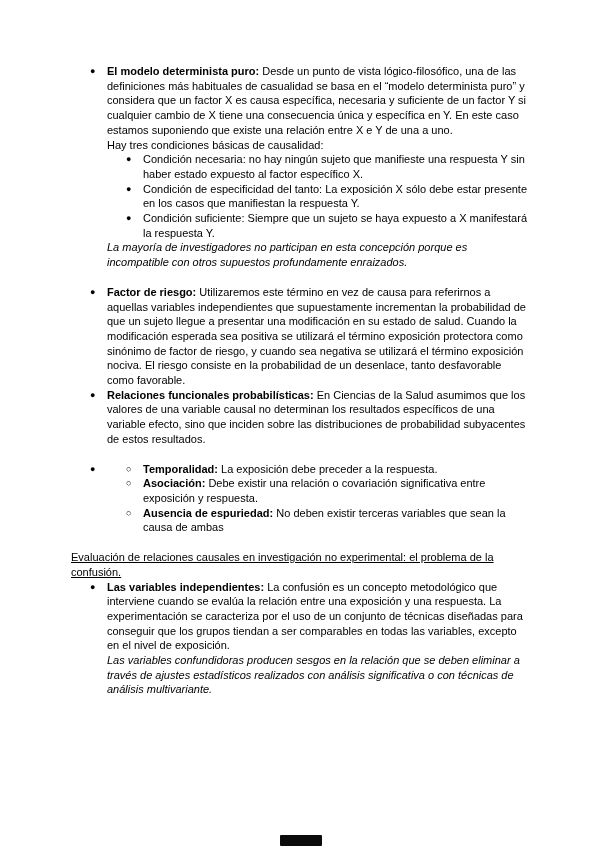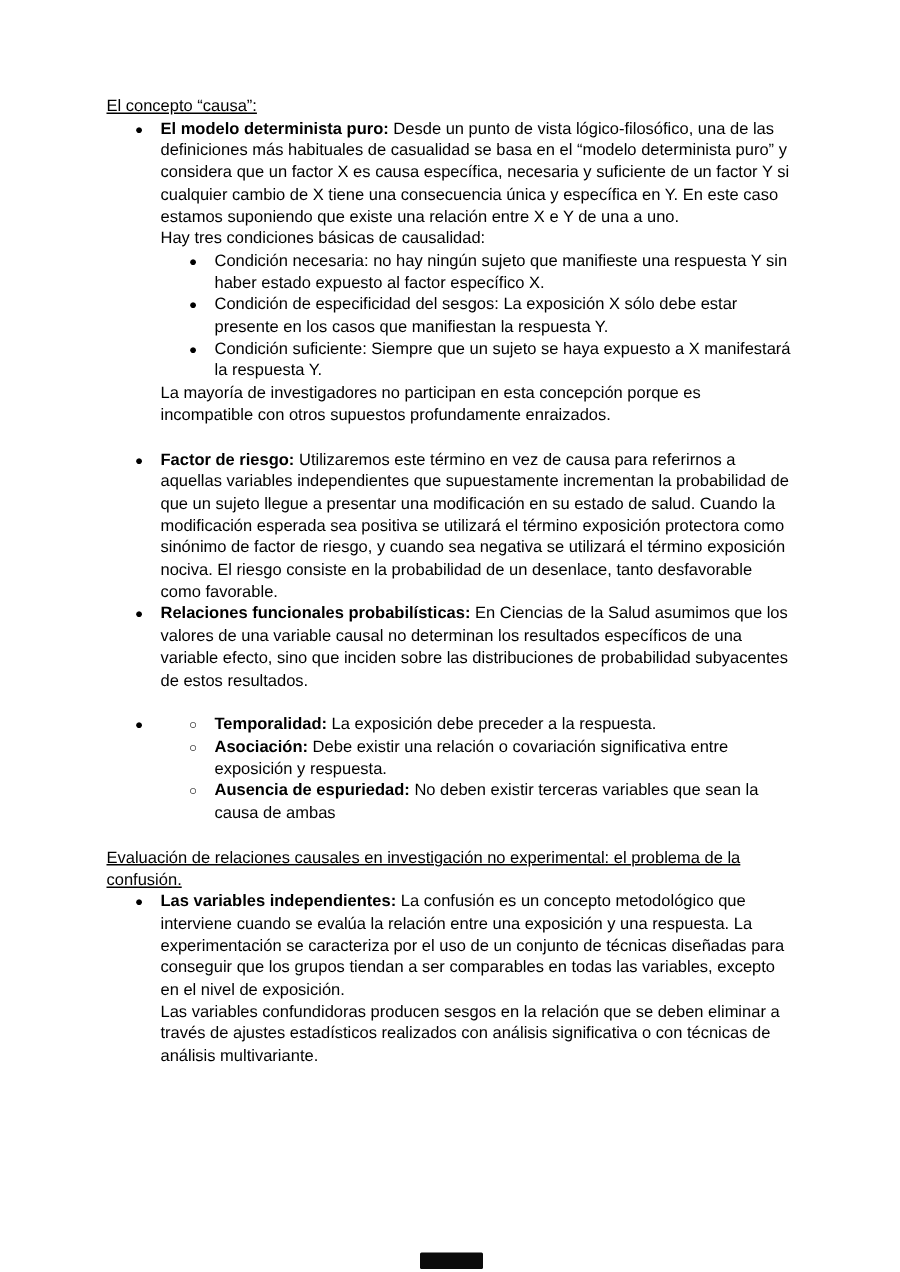--- a/index.html
+++ b/index.html
@@ -8,49 +8,48 @@
     background:#ffffff;color:#000000;
     font-family:"Liberation Sans","DejaVu Sans",sans-serif;
     font-size:11px;line-height:14.7px;
     -webkit-font-smoothing:antialiased;
   }
   .doc{padding:64px 70px 0 71px;}
   .h{text-decoration:underline;}
   .b{font-weight:bold;}
   .u{}
   .li1{position:relative;padding-left:36px;}
-  .li1c{padding-left:36px;}
+  .li1c{padding-left:36px;font-style:italic;}
   .li2{position:relative;padding-left:72px;}
   .mk{position:absolute;left:19px;top:0;font-size:9px;}
   .mk2{position:absolute;left:55px;top:0;font-size:9px;}
   .sp{margin-top:15px;}
   .bar{position:absolute;left:280px;top:835px;width:42px;height:11px;background:#0b0b0b;border-radius:1px;}
 </style>
 </head>
 <body>
 
 <div class="page">
   <div class="doc">
 
-    <div class="h">El concepto “causa”:</div>
 
     <div class="li1">
       <span class="mk">●</span>
       <span class="b">El modelo determinista puro:</span><span> Desde un punto de vista lógico-filosófico, una de las definiciones más habituales de casualidad se basa en el “modelo determinista puro” y considera que un factor X es causa específica, necesaria y suficiente de un factor Y si cualquier cambio de X tiene una consecuencia única y específica en Y. En este caso estamos suponiendo que existe una relación entre X e Y de una a uno.</span>
       <div>Hay tres condiciones básicas de causalidad:</div>
     </div>
 
     <div class="li2">
       <span class="mk2">●</span>
       <span class="u">Condición necesaria:</span><span> no hay ningún sujeto que manifieste una respuesta Y sin haber estado expuesto al factor específico X.</span>
     </div>
 
     <div class="li2">
       <span class="mk2">●</span>
-      <span class="u">Condición de especificidad del sesgos:</span><span> La exposición X sólo debe estar presente en los casos que manifiestan la respuesta Y.</span>
+      <span class="u">Condición de especificidad del tanto:</span><span> La exposición X sólo debe estar presente en los casos que manifiestan la respuesta Y.</span>
     </div>
 
     <div class="li2">
       <span class="mk2">●</span>
       <span class="u">Condición suficiente:</span><span> Siempre que un sujeto se haya expuesto a X manifestará la respuesta Y.</span>
     </div>
 
     <div class="li1c">La mayoría de investigadores no participan en esta concepción porque es incompatible con otros supuestos profundamente enraizados.</div>
 
     <div class="li1 sp">

